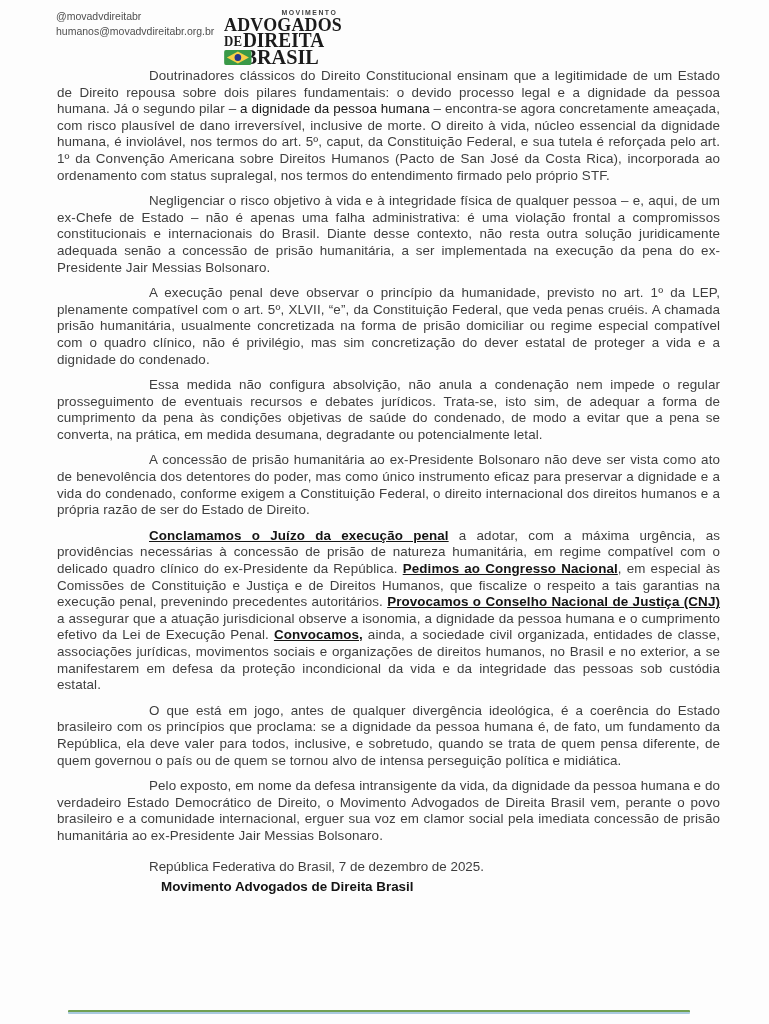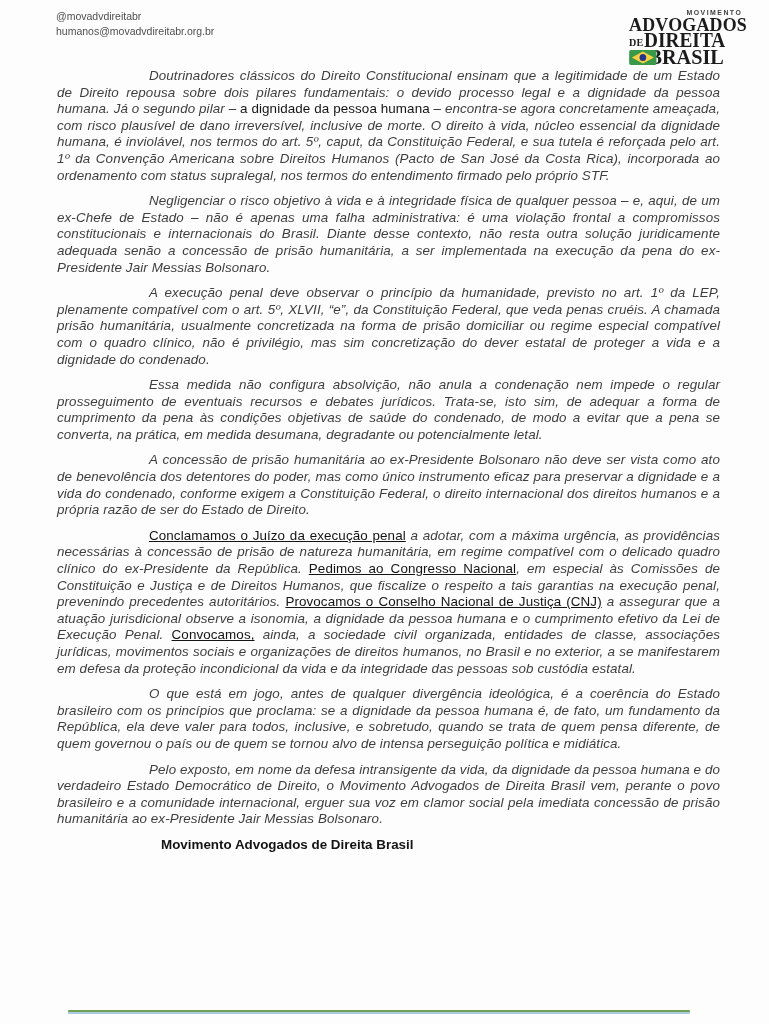--- a/index.html
+++ b/index.html
@@ -14,47 +14,47 @@
     --logo-text:#1b1b1b;
   }
   *{box-sizing:border-box;}
   html,body{margin:0;padding:0;}
   body{
     width:769px;height:1024px;background:#fdfdfd;
     font-family:"Liberation Sans",sans-serif;
     position:relative;overflow:hidden;
   }
   .page-header{
-    display:flex;justify-content:space-between;align-items:flex-start;
+    display:flex;align-items:flex-start;
     padding:9px 24px 0 56px;height:62px;
   }
   .contact-block{font-size:10.5px;line-height:15px;color:var(--header-text);}
   .logo{
     width:126px;text-align:left;color:var(--logo-text);
     font-family:"Liberation Serif",serif;font-weight:bold;
     transform:scaleX(0.92);transform-origin:top right;
   }
   .logo-l1{
     font-family:"Liberation Sans",sans-serif;font-size:7.5px;font-weight:bold;
     letter-spacing:1.6px;color:#3f3f3f;text-align:right;padding-right:3px;line-height:8px;
   }
   .logo-l2{font-size:19.5px;line-height:15px;letter-spacing:0.2px;}
   .logo-l3{font-size:21px;line-height:16px;display:flex;align-items:flex-end;}
-  .logo-de{font-size:11px;line-height:12px;padding-right:1px;}
+  .logo-de{font-size:14px;line-height:12px;padding-right:1px;}
   .logo-l4{font-size:22px;line-height:17px;display:flex;align-items:center;}
   .flag-icon{display:inline-block;margin-right:-9px;position:relative;top:1px;}
   .doc-body{
     padding:6px 49px 0 57px;
     font-size:13.4px;line-height:16.6px;letter-spacing:0.1px;
     color:var(--body-text);
   }
   .para{margin:0 0 9px 0;text-indent:92px;text-align:justify;}
-  .seg-n{font-weight:normal;font-style:italic;}
+  .seg-n{font-weight:normal;}
   .seg-b{font-weight:normal;color:var(--emphasis-text);}
-  .seg-bu{font-weight:normal;text-decoration:underline;color:var(--emphasis-text);}
+  .seg-bu{font-weight:bold;text-decoration:underline;color:var(--emphasis-text);}
   .closing{padding-left:149px;font-size:13.4px;color:var(--body-text);}
   .closing .date-line{margin:14px 0 5px 0;}
   .closing .signature-line{margin:0;font-weight:bold;color:var(--emphasis-text);padding-left:12px;}
   .footer-bar{
     position:absolute;left:68px;top:1010px;width:622px;height:4px;
     background:var(--footer-bar-green);
     border-bottom:2px solid var(--footer-bar-blue-edge);
     border-radius:1px;
   }
 </style>
@@ -91,16 +91,17 @@
     <p class="para"><span class="seg-n">Negligenciar o risco objetivo à vida e à integridade física de qualquer pessoa – e, aqui, de um ex-Chefe de Estado – não é apenas uma falha administrativa: é uma violação frontal a compromissos constitucionais e internacionais do Brasil. Diante desse contexto, não resta outra solução juridicamente adequada senão a concessão de prisão humanitária, a ser implementada na execução da pena do ex-Presidente Jair Messias Bolsonaro.</span></p>
     <p class="para"><span class="seg-n">A execução penal deve observar o princípio da humanidade, previsto no art. 1º da LEP, plenamente compatível com o art. 5º, XLVII, “e”, da Constituição Federal, que veda penas cruéis. A chamada prisão humanitária, usualmente concretizada na forma de prisão domiciliar ou regime especial compatível com o quadro clínico, não é privilégio, mas sim concretização do dever estatal de proteger a vida e a dignidade do condenado.</span></p>
     <p class="para"><span class="seg-n">Essa medida não configura absolvição, não anula a condenação nem impede o regular prosseguimento de eventuais recursos e debates jurídicos. Trata-se, isto sim, de adequar a forma de cumprimento da pena às condições objetivas de saúde do condenado, de modo a evitar que a pena se converta, na prática, em medida desumana, degradante ou potencialmente letal.</span></p>
     <p class="para"><span class="seg-n">A concessão de prisão humanitária ao ex-Presidente Bolsonaro não deve ser vista como ato de benevolência dos detentores do poder, mas como único instrumento eficaz para preservar a dignidade e a vida do condenado, conforme exigem a Constituição Federal, o direito internacional dos direitos humanos e a própria razão de ser do Estado de Direito.</span></p>
     <p class="para"><span class="seg-bu">Conclamamos o Juízo da execução penal</span><span class="seg-n"> a adotar, com a máxima urgência, as providências necessárias à concessão de prisão de natureza humanitária, em regime compatível com o delicado quadro clínico do ex-Presidente da República. </span><span class="seg-bu">Pedimos ao Congresso Nacional</span><span class="seg-n">, em especial às Comissões de Constituição e Justiça e de Direitos Humanos, que fiscalize o respeito a tais garantias na execução penal, prevenindo precedentes autoritários. </span><span class="seg-bu">Provocamos o Conselho Nacional de Justiça (CNJ)</span><span class="seg-n"> a assegurar que a atuação jurisdicional observe a isonomia, a dignidade da pessoa humana e o cumprimento efetivo da Lei de Execução Penal. </span><span class="seg-bu">Convocamos,</span><span class="seg-n"> ainda, a sociedade civil organizada, entidades de classe, associações jurídicas, movimentos sociais e organizações de direitos humanos, no Brasil e no exterior, a se manifestarem em defesa da proteção incondicional da vida e da integridade das pessoas sob custódia estatal.</span></p>
     <p class="para"><span class="seg-n">O que está em jogo, antes de qualquer divergência ideológica, é a coerência do Estado brasileiro com os princípios que proclama: se a dignidade da pessoa humana é, de fato, um fundamento da República, ela deve valer para todos, inclusive, e sobretudo, quando se trata de quem pensa diferente, de quem governou o país ou de quem se tornou alvo de intensa perseguição política e midiática.</span></p>
     <p class="para"><span class="seg-n">Pelo exposto, em nome da defesa intransigente da vida, da dignidade da pessoa humana e do verdadeiro Estado Democrático de Direito, o Movimento Advogados de Direita Brasil vem, perante o povo brasileiro e a comunidade internacional, erguer sua voz em clamor social pela imediata concessão de prisão humanitária ao ex-Presidente Jair Messias Bolsonaro.</span></p>
   </main>
 
 <div class="closing">
+  <p class="date-line">República Federativa do Brasil, 7 de dezembro de 2025.</p>
   <p class="signature-line">Movimento Advogados de Direita Brasil</p>
 </div>
 
 <div class="footer-bar"></div>
 
 </body></html>

